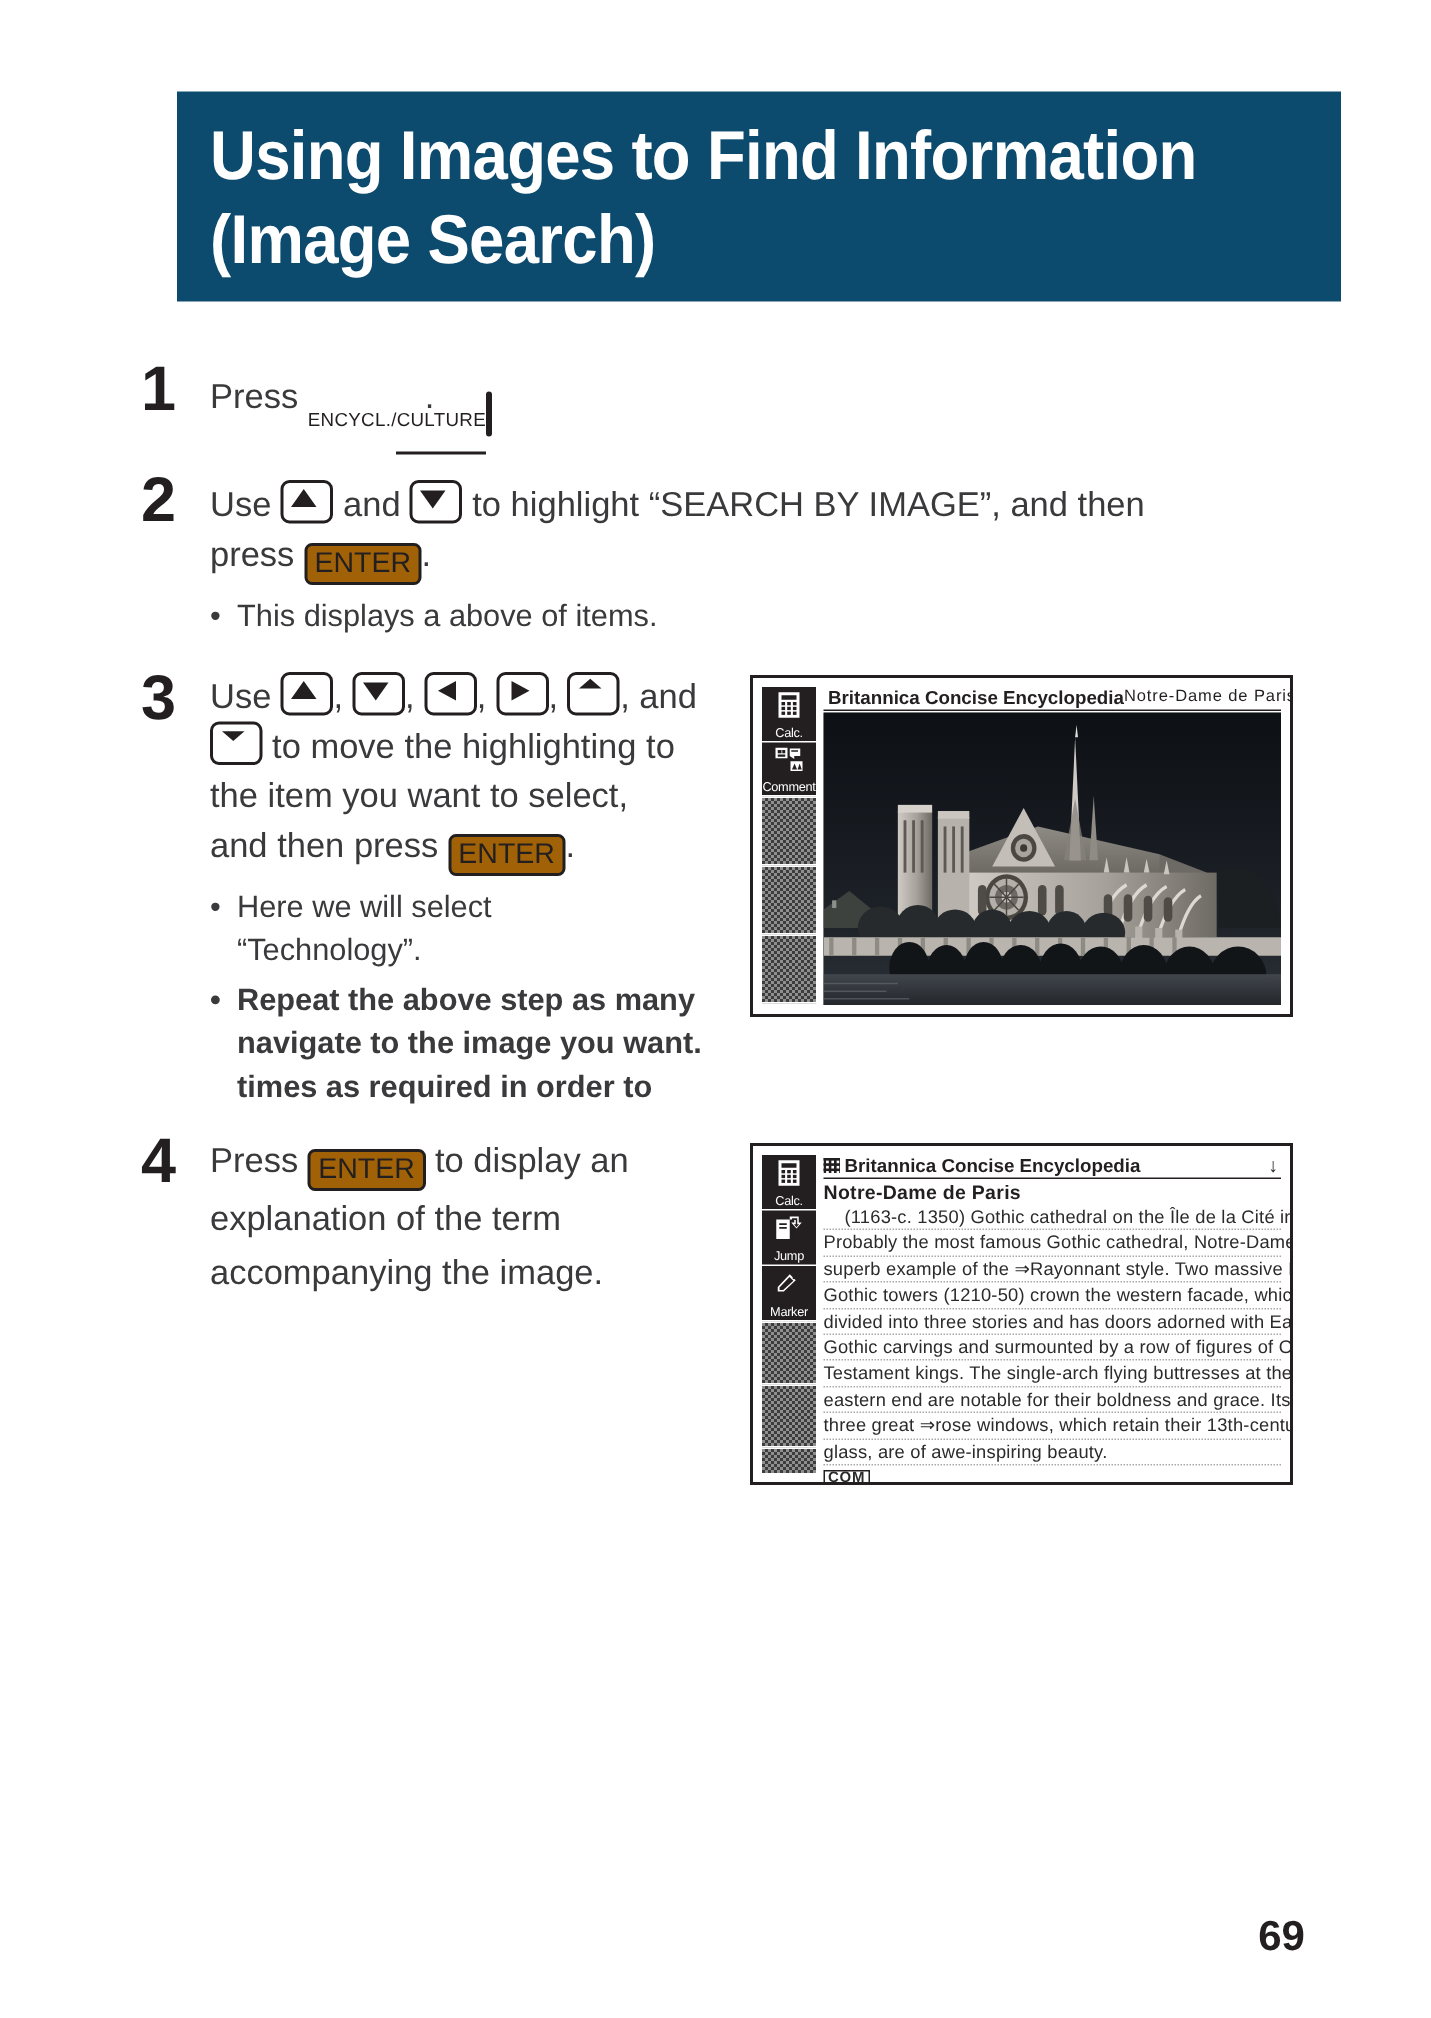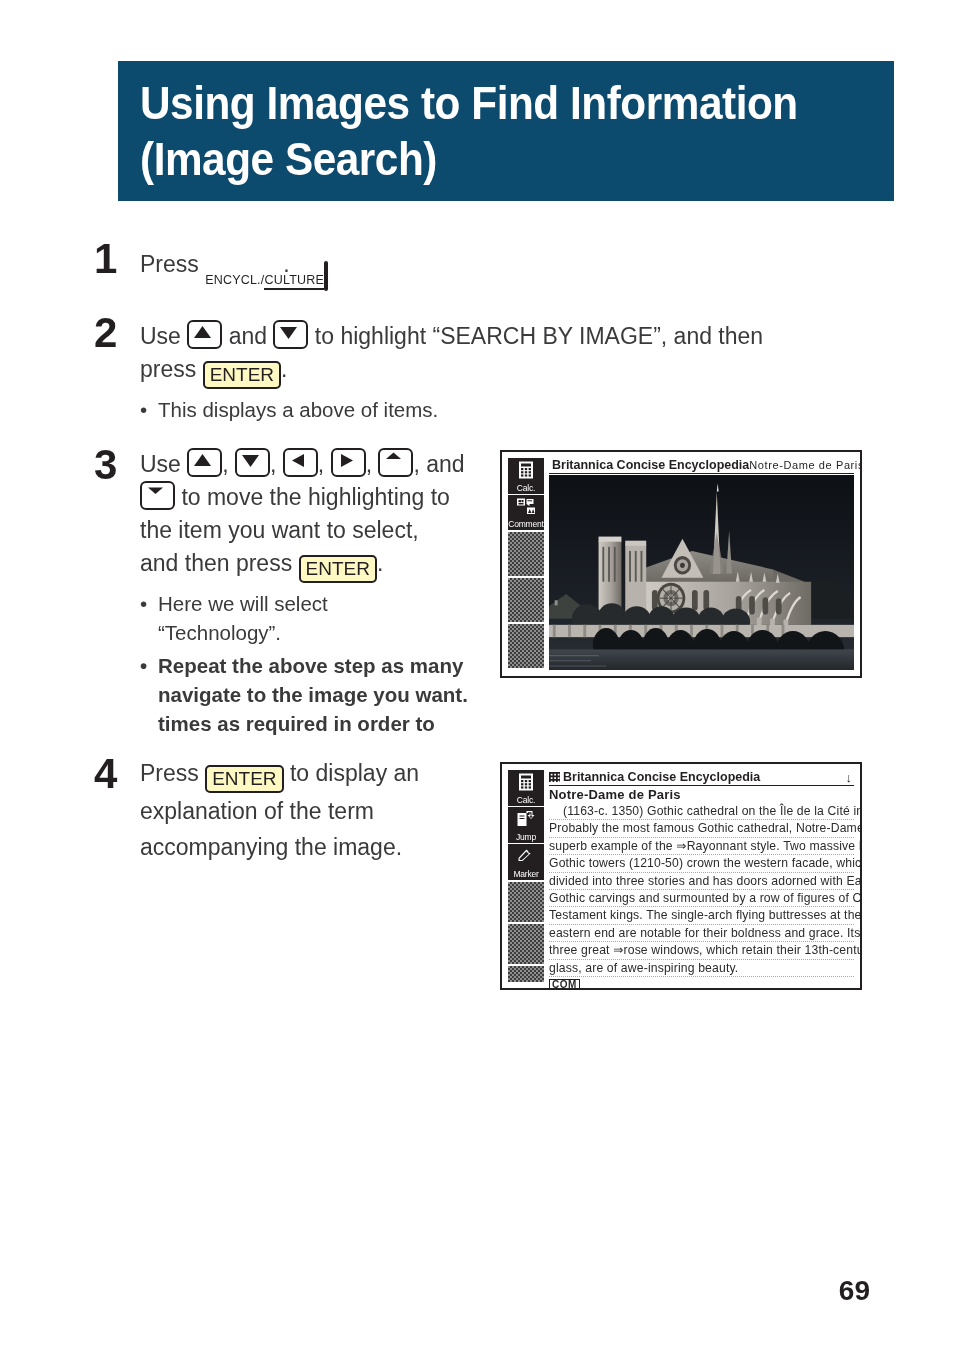--- a/index.html
+++ b/index.html
@@ -88,21 +88,21 @@
     display: inline-block;
     vertical-align: -4px;
     border: 2px solid #231f20;
     border-radius: 5px;
     padding: 0 5px;
     font-size: 19px;
     line-height: 24px;
     font-family: "Liberation Sans", sans-serif;
     color: #231f20;
     white-space: nowrap;
-    background: #fef9c3;
+    background: #a16207;
   }
   .key-arrow {
     display: inline-block;
     vertical-align: -5px;
     width: 31px;
     height: 25px;
     border: 2px solid #231f20;
     border-radius: 6px;
     position: relative;
     background: #fff;
@@ -118,21 +118,21 @@
     text-align: center;
   }
   .key-encycl .kcap {
     font-size: 12.5px;
     line-height: 13.5px;
     font-weight: normal;
     letter-spacing: 0.2px;
     color: #231f20;
     font-family: "Liberation Sans Narrow", "Liberation Sans", sans-serif;
   }
-  .key-encycl .kcap.second { border-bottom: 2px solid #231f20; padding-bottom: 1px; }
+  .key-encycl .kcap.second { border-bottom: 2px solid #231f20; padding-bottom: 14px; }
   .key-encycl .kbtn {
     margin-top: 3px;
     height: 15px;
     border: 2.5px solid #231f20;
     border-radius: 7px;
     background: #fff;
   }
 
   
   .shot {
@@ -199,21 +199,21 @@
   
   .screen {
     flex: 1 1 auto;
     position: relative;
     padding-left: 5px;
     box-sizing: border-box;
     min-width: 0;
   }
   .scr-header {
     display: flex;
-    align-items: center;
+    align-items: flex-start;
     border-bottom: 1.5px solid #231f20;
     padding-bottom: 1px;
     position: relative;
   }
   .hdr-grid {
     display: inline-block;
     width: 11px;
     height: 10px;
     margin-right: 3px;
     background-color: #ffffff;

